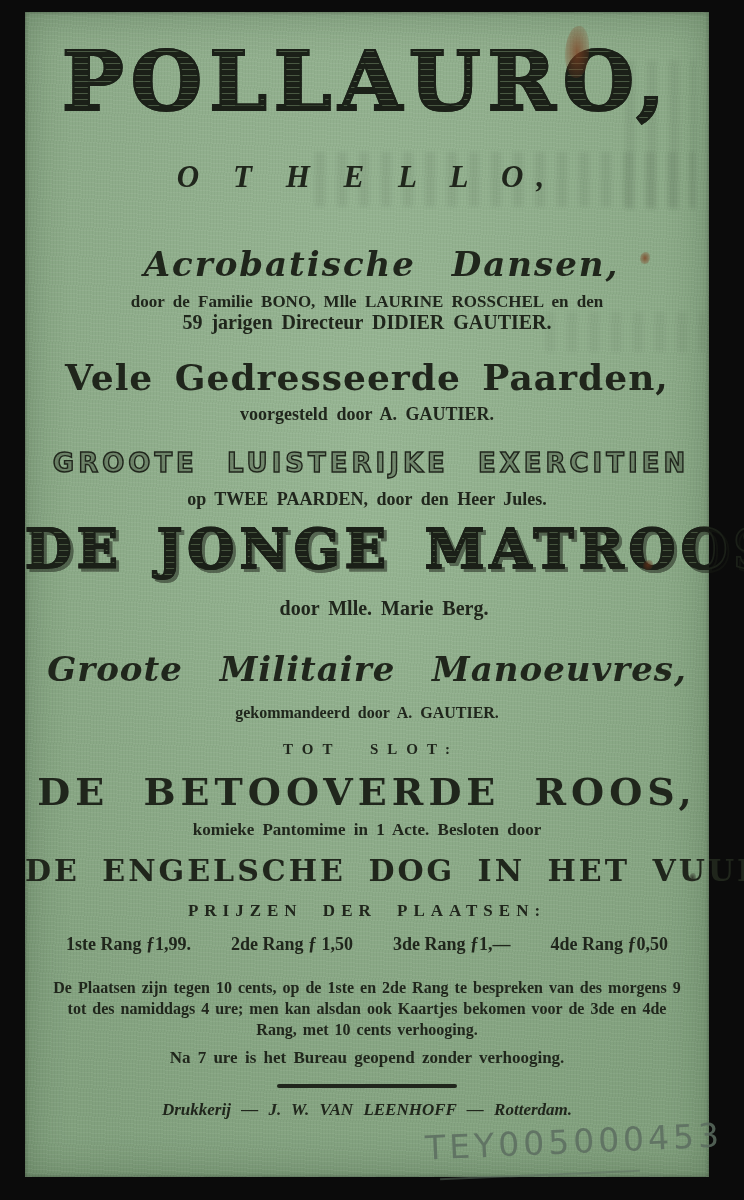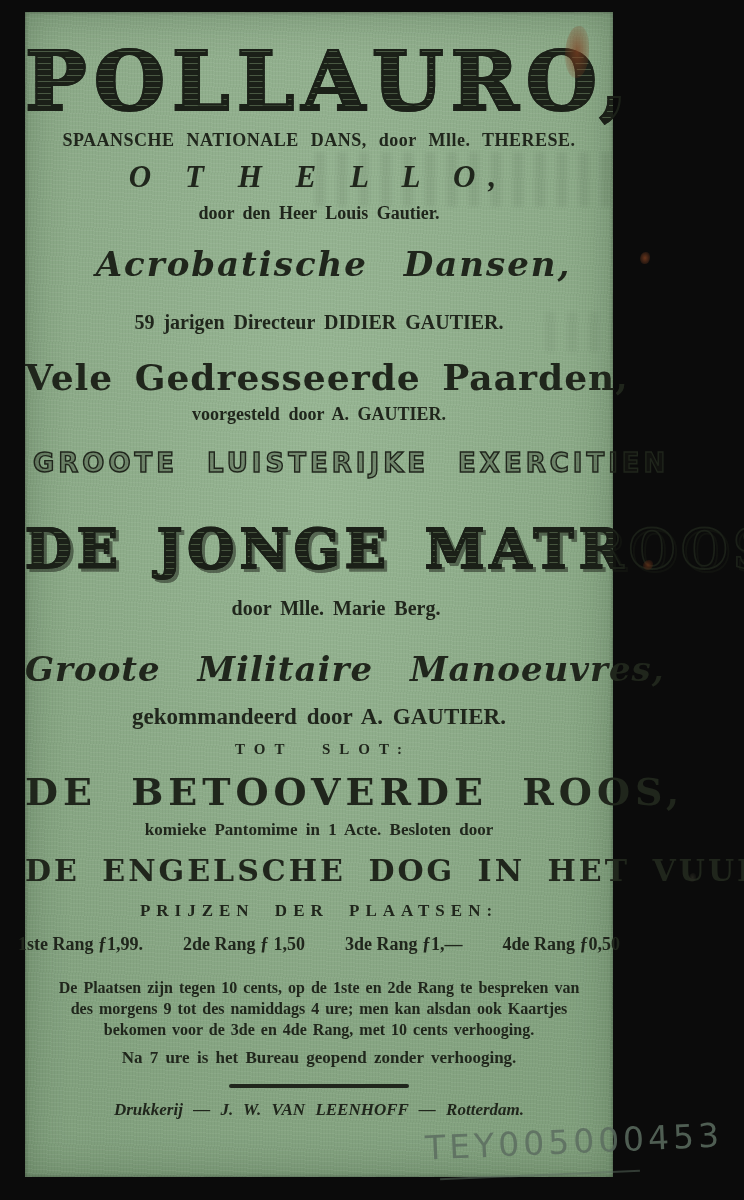--- a/index.html
+++ b/index.html
@@ -2,21 +2,21 @@
 <html><head>
 <meta charset="utf-8">
 <style>
   html,body{margin:0;padding:0;}
   body{
     width:744px;height:1200px;position:relative;overflow:hidden;
     background:#0b0b0b;
     font-family:"Liberation Serif","DejaVu Serif",serif;
   }
   .paper{
-    position:absolute;left:25px;top:12px;width:588px;height:1165px;
+    position:absolute;left:25px;top:12px;width:684px;height:1165px;
     background:
       radial-gradient(ellipse at 50% 40%, rgba(255,255,255,0.07), rgba(0,0,0,0.06) 85%),
       linear-gradient(168deg, #93b38f 0%, #8fb08b 45%, #88a984 100%);
     box-shadow: inset 0 0 40px rgba(20,40,20,0.25), inset 0 0 4px rgba(0,0,0,0.35);
   }
   .paper::before{
     content:"";position:absolute;inset:0;pointer-events:none;
     background:
       repeating-linear-gradient(92deg, rgba(0,0,0,0.035) 0 1px, transparent 1px 3px),
       repeating-linear-gradient(4deg, rgba(255,255,255,0.05) 0 1px, transparent 1px 4px);
@@ -51,21 +51,21 @@
   .h-matroos{
     top:505px;
     font-family:"DejaVu Serif",serif;font-weight:700;font-size:54px;letter-spacing:5px;word-spacing:10px;
     background:repeating-linear-gradient(180deg,#1b2018 0 3px,#47553f 3px 4px,#1b2018 4px 6px);
     -webkit-background-clip:text;background-clip:text;color:transparent;
     -webkit-text-stroke:1.8px #1b2018;
     filter:drop-shadow(3px 3px 0 rgba(23,28,20,0.5));
   }
   .matroos-d{top:585px;font-size:20px;padding-left:34px;}
   .h-manoeu{top:637px;font-size:34px;letter-spacing:1px;word-spacing:24px;}
-  .manoeu-d{top:692px;font-size:23px;}
+  .manoeu-d{top:692px;font-size:16px;}
   .totslot{top:729px;font-size:15px;font-weight:700;letter-spacing:9px;word-spacing:16px;margin-left:8px;}
   .h-roos{top:757px;font-size:38px;font-weight:700;font-family:"DejaVu Serif",serif;letter-spacing:5px;word-spacing:16px;}
   .roos-d{top:808px;font-size:17px;}
   .h-dog{top:841px;font-size:30px;font-weight:700;font-family:"DejaVu Serif",serif;letter-spacing:3px;word-spacing:9px;}
   .prijzen{top:889px;font-size:17px;font-weight:700;letter-spacing:6px;word-spacing:10px;}
   .prices-row{top:922px;display:flex;justify-content:center;gap:40px;font-size:18px;font-weight:700;}
   .terms{top:966px;left:22px;right:22px;font-size:16px;font-weight:700;line-height:1.3;word-spacing:2px;}
   .terms2{top:1036px;font-size:17px;font-weight:700;word-spacing:3px;}
   .rule{position:absolute;top:1072px;left:50%;transform:translateX(-50%);width:180px;height:4px;background:#20261c;border-radius:2px;}
   .imprint{top:1088px;font-size:17px;font-weight:700;font-style:italic;word-spacing:6px;}
@@ -90,32 +90,32 @@
 </head>
 <body>
 
 <div class="paper">
 
   <div class="ghost ghost1"></div>
   <div class="ghost ghost2"></div>
   <div class="ghost ghost3"></div>
 
   <div class="blk title-ornate">POLLAURO,</div>
-  <div class="blk subtitle">SPAANSCHE NATIONALE DANS, door Mlle. THERESE.</div>
 
   <div class="blk h-othello">O T H E L L O,</div>
-  <div class="blk d1 othello-d">door den Heer Louis Gautier.</div>
 
   <div class="blk h-italic h-acro">Acrobatische Dansen,</div>
+  <div class="blk d1 acro-d1">door de Familie BONO, Mlle LAURINE ROSSCHEL en den</div>
   <div class="blk d1 acro-d2">59 jarigen Directeur DIDIER GAUTIER.</div>
 
   <div class="blk h-paarden">Vele Gedresseerde Paarden,</div>
   <div class="blk d1 paarden-d">voorgesteld door A. GAUTIER.</div>
 
   <div class="blk h-exerc">GROOTE LUISTERIJKE EXERCITIEN</div>
+  <div class="blk d1 exerc-d">op TWEE PAARDEN, door den Heer Jules.</div>
 
   <div class="blk h-matroos">DE JONGE MATROOS</div>
   <div class="blk d1 matroos-d">door Mlle. Marie Berg.</div>
 
   <div class="blk h-italic h-manoeu">Groote Militaire Manoeuvres,</div>
   <div class="blk d1 manoeu-d">gekommandeerd door A. GAUTIER.</div>
 
   <div class="blk totslot">TOT SLOT:</div>
   <div class="blk h-roos">DE BETOOVERDE ROOS,</div>
   <div class="blk d1 roos-d">komieke Pantomime in 1 Acte.  Besloten door</div>

